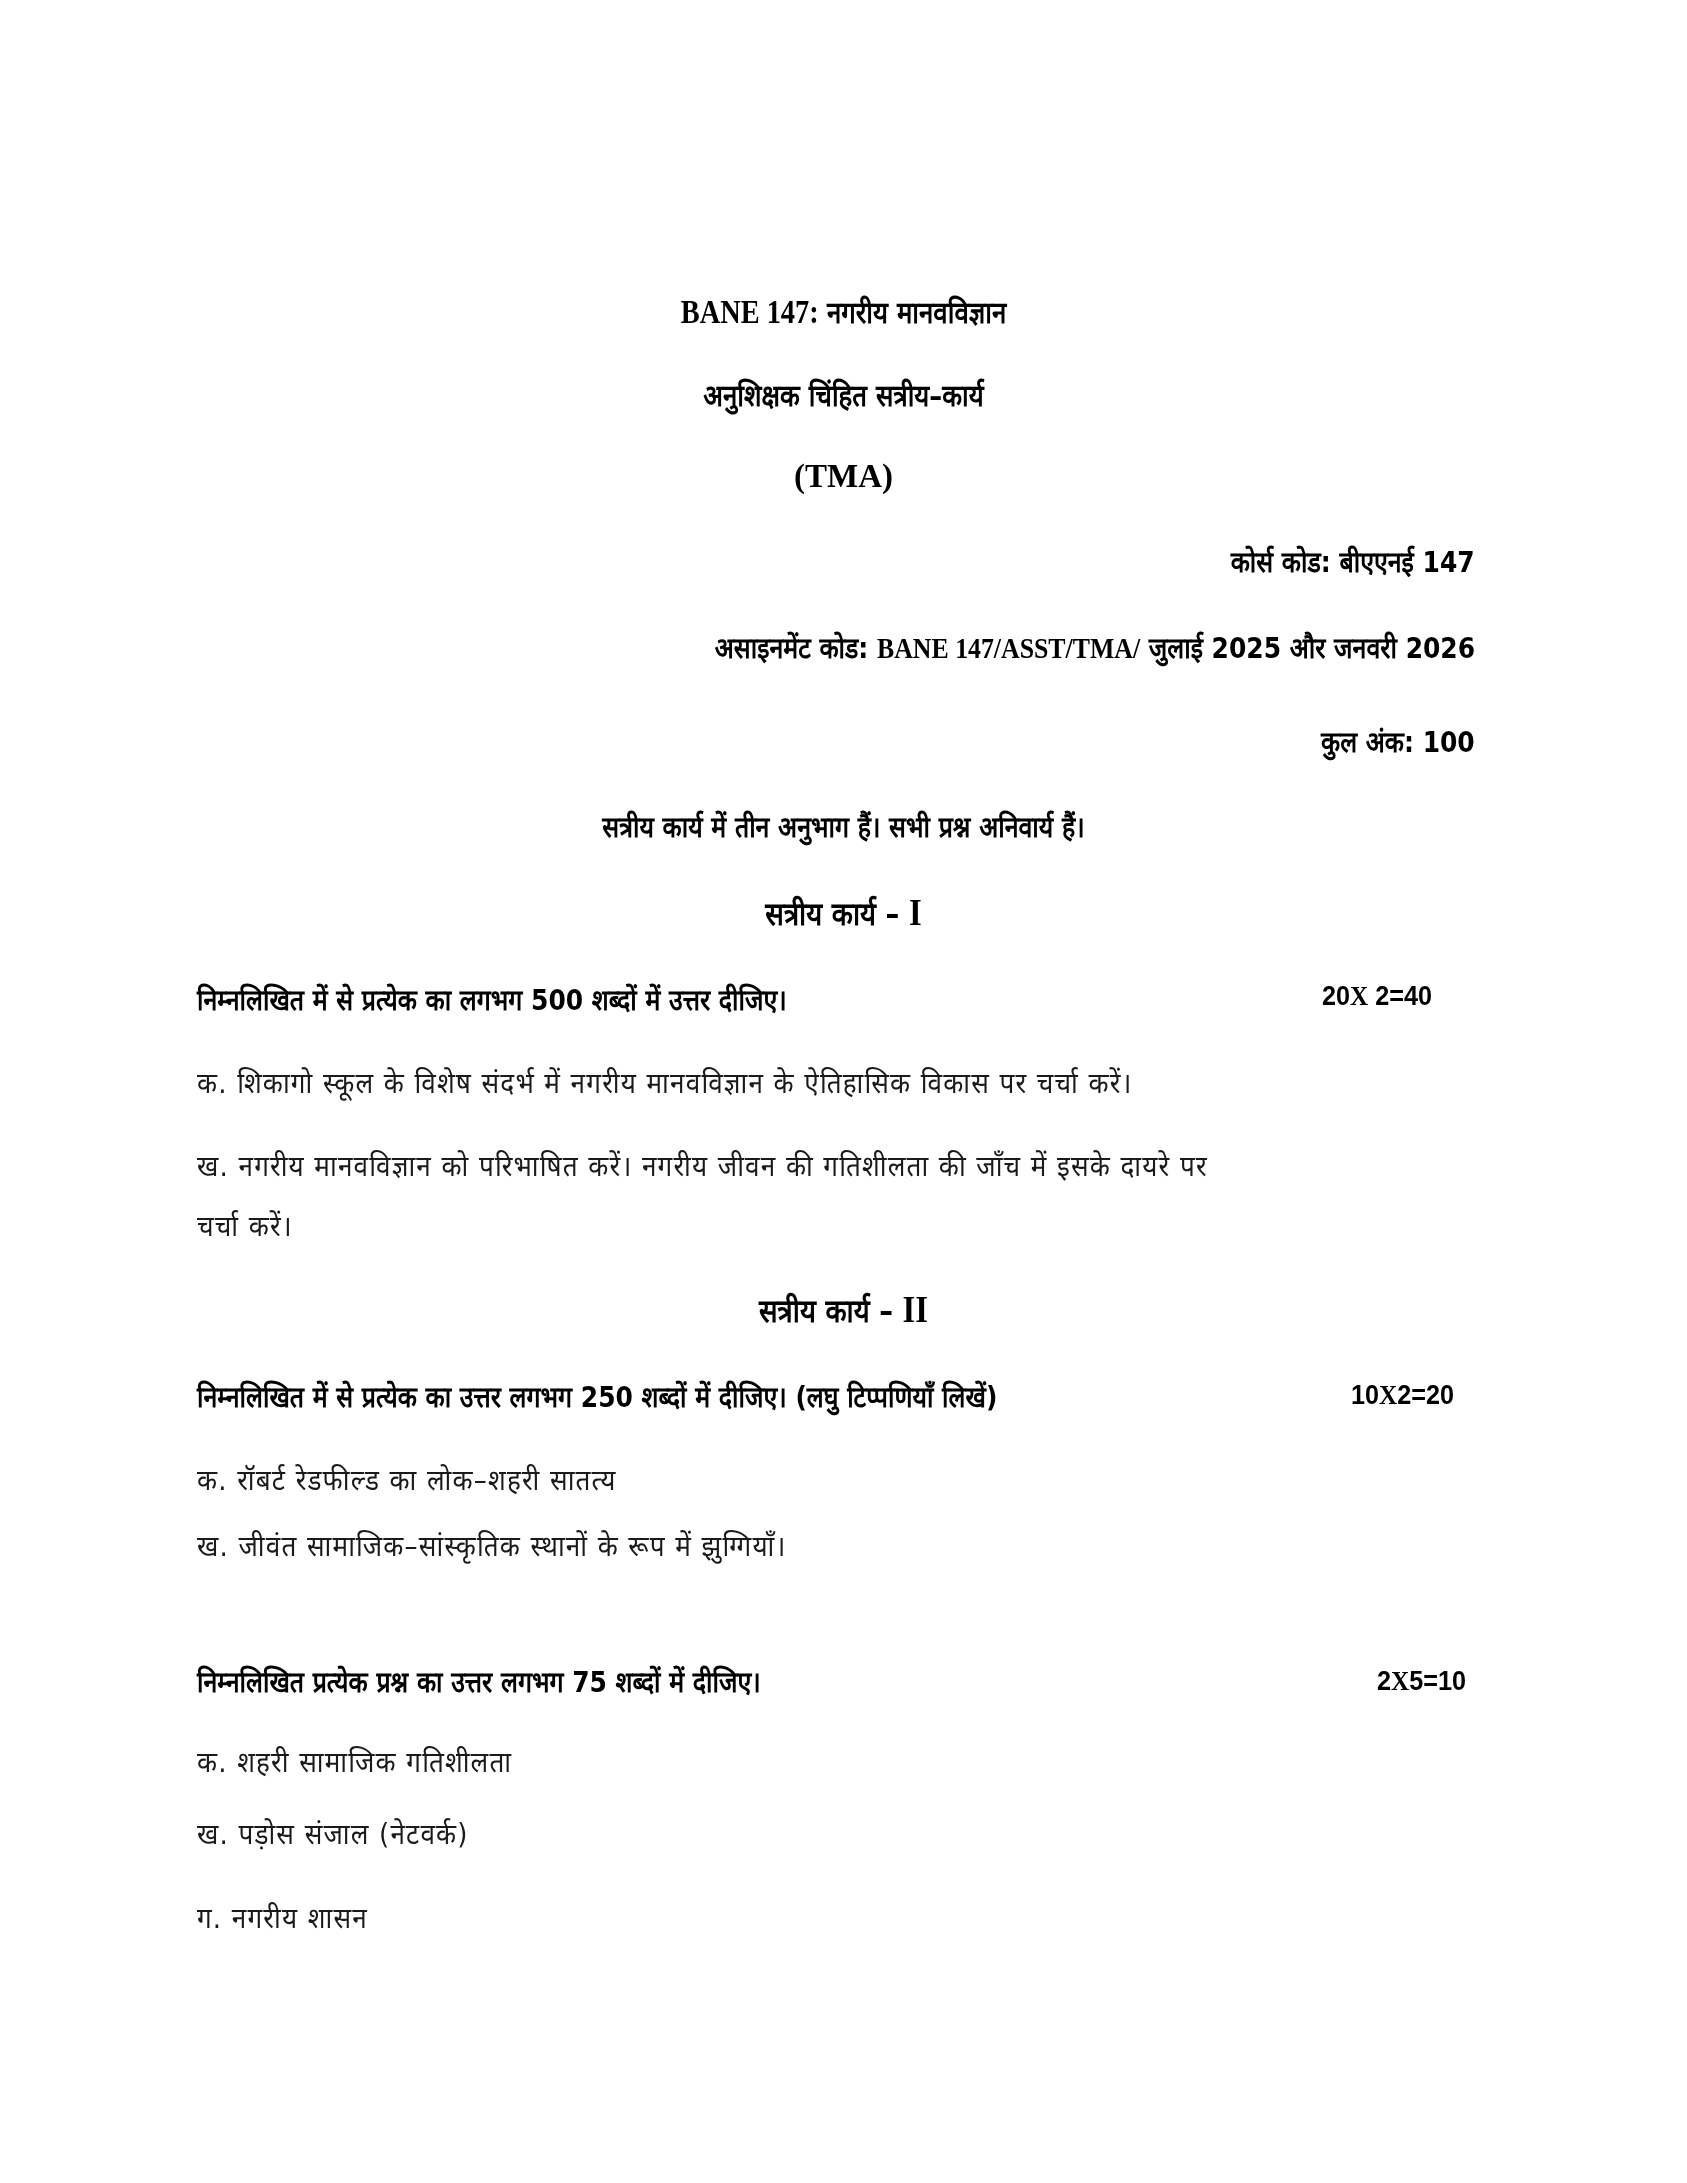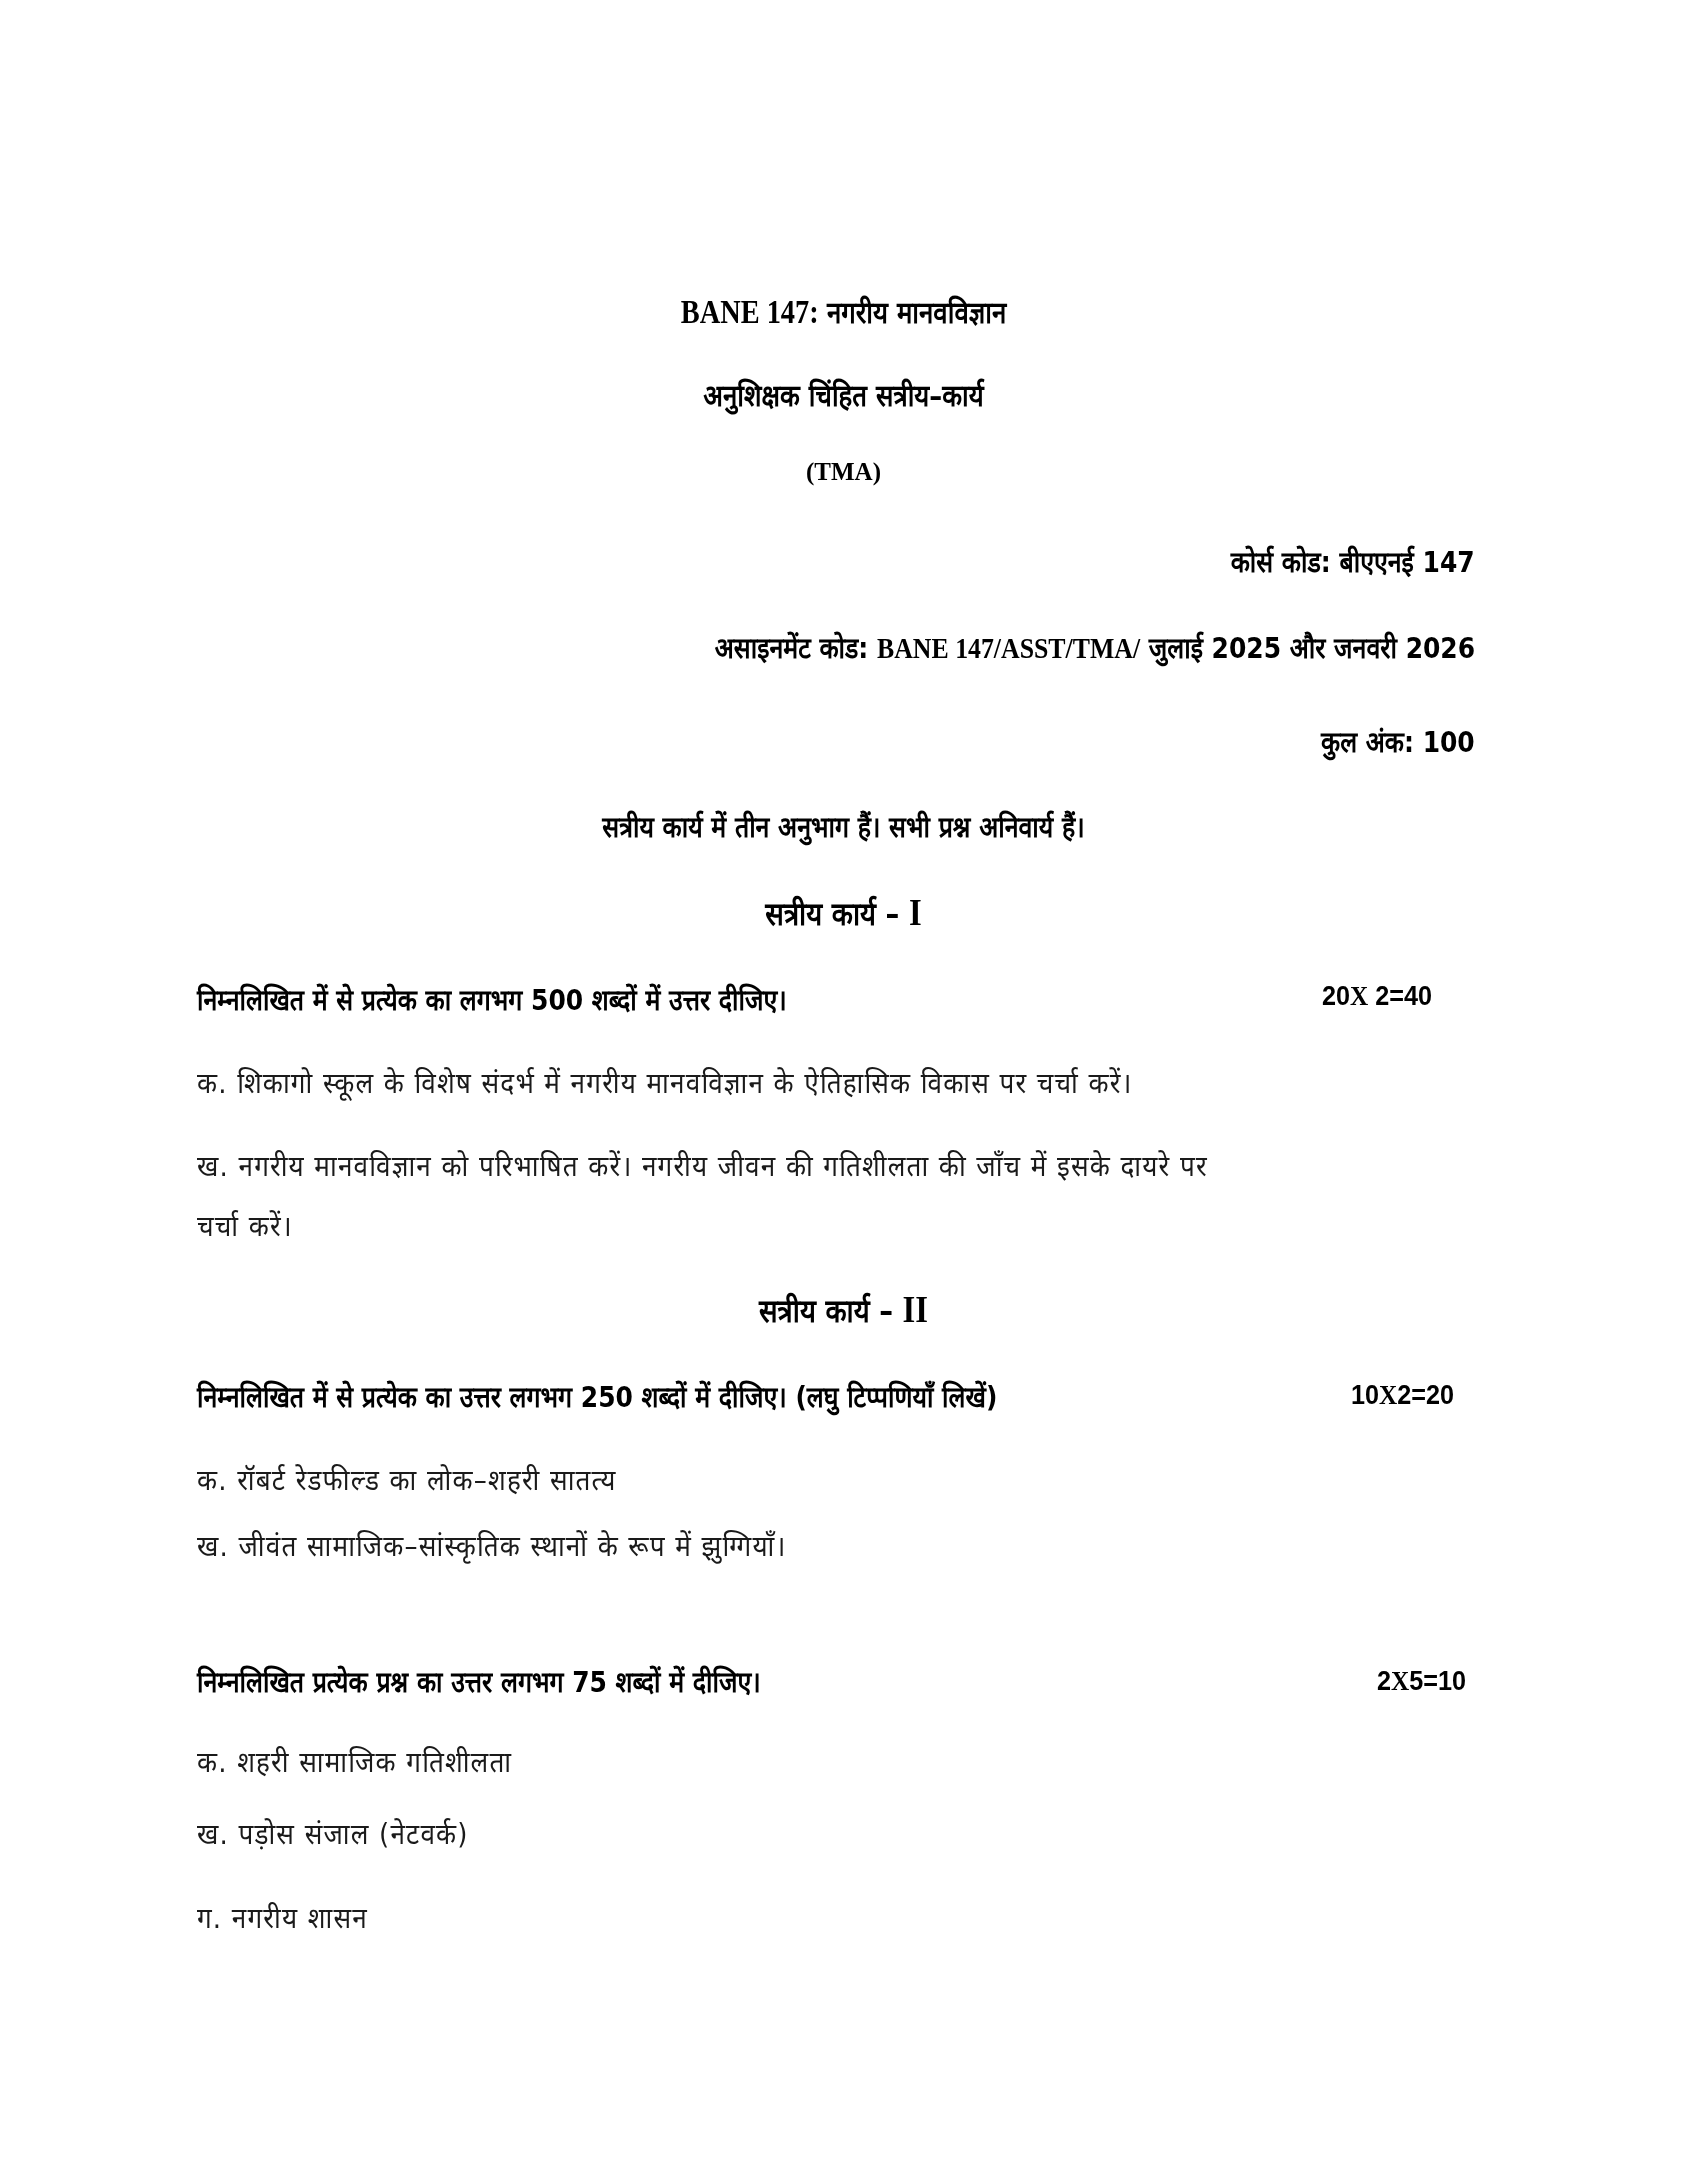--- a/index.html
+++ b/index.html
@@ -101,21 +101,21 @@
   <div class="line center title" style="top:291px;">
     <span class="serif-bold" style="font-size:33px;">BANE 147:</span>
     <span class="bold">नगरीय मानवविज्ञान</span>
   </div>
 
   <div class="line center title" style="top:374px;">
     <span class="bold">अनुशिक्षक चिंहित सत्रीय–कार्य</span>
   </div>
 
   <div class="line center" style="top:458px;">
-    <span class="serif-bold" style="font-size:25px;">(TMA)</span>
+    <span class="serif-bold" style="font-size:33px;">(TMA)</span>
   </div>
 
   <div class="line right meta" style="top:541px; right:212px;">
     <span>कोर्स कोड:</span>
     <span>बीएएनई 147</span>
   </div>
 
   <div class="line right meta" style="top:627px; right:212px;">
     <span>असाइनमेंट कोड:</span>
     <span class="serif-bold" style="font-size:30px;">BANE 147/ASST/TMA/</span>

